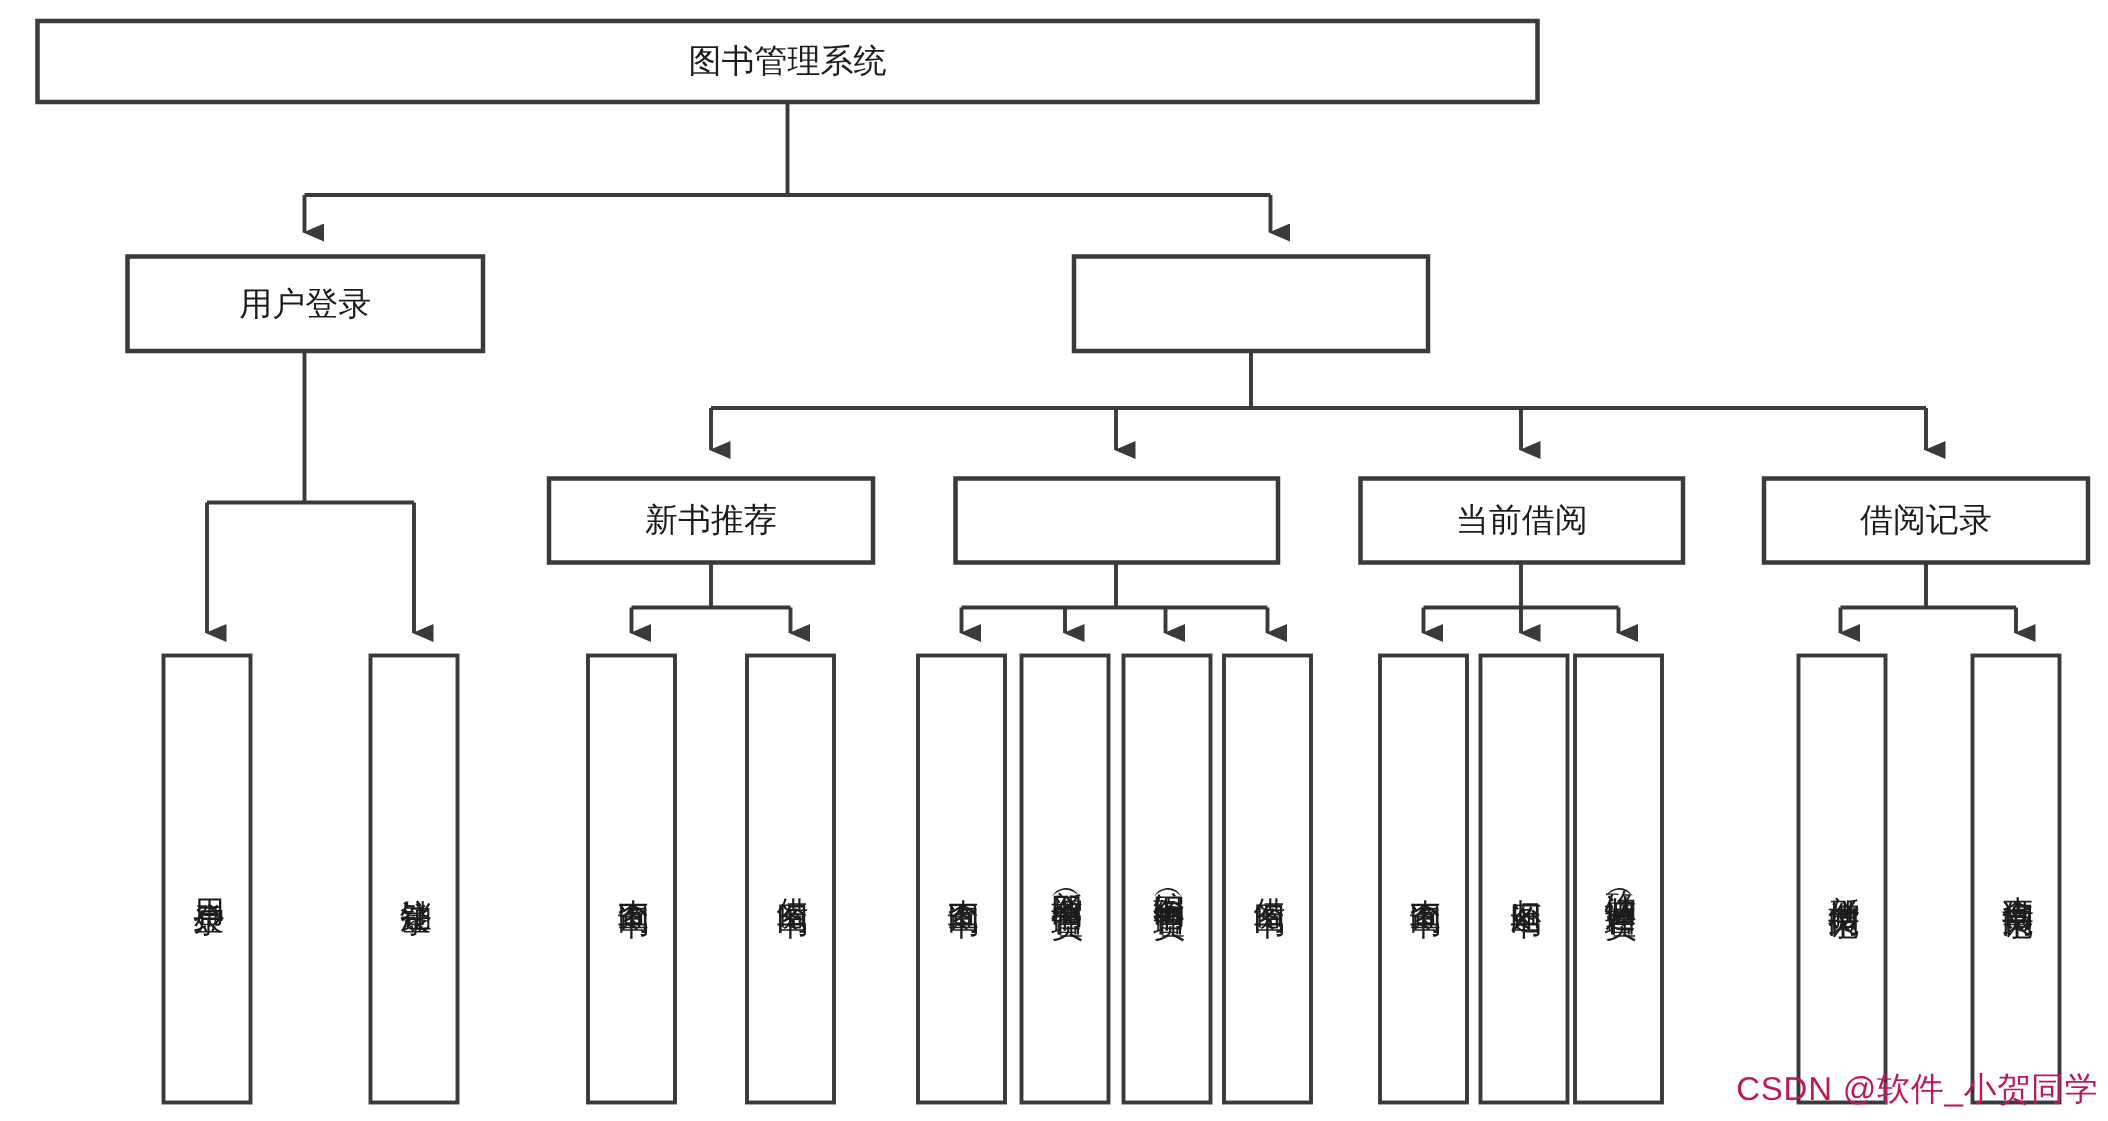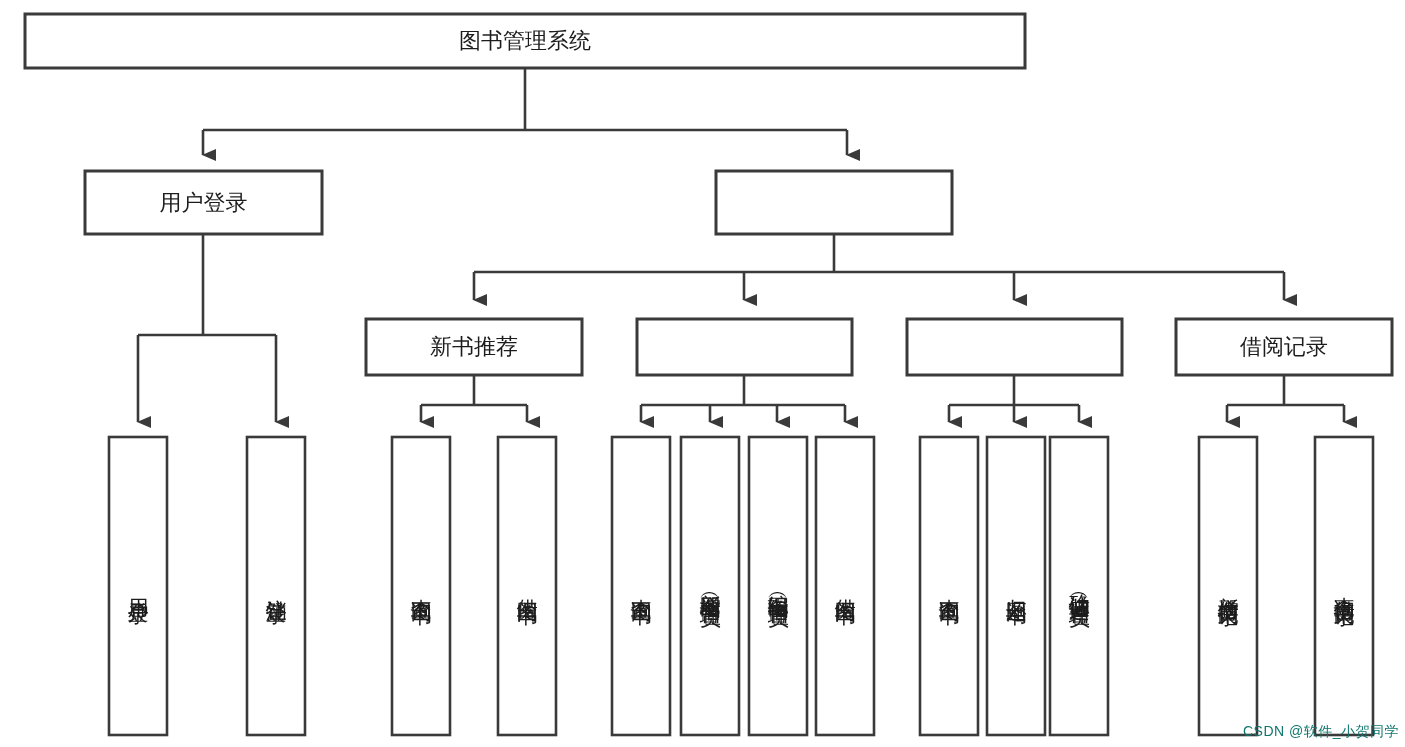--- a/index.html
+++ b/index.html
@@ -68,22 +68,22 @@
     font-size: 22px;
     color: #1c1c1c;
     white-space: nowrap;
     pointer-events: none;
     font-family: "Liberation Sans", "DejaVu Sans", sans-serif;
   }
   .watermark {
     position: absolute;
     right: 10px;
     bottom: 6px;
-    font-size: 14px;
-    color: #0f766e;
+    font-size: 22px;
+    color: #be185d;
     font-family: "Liberation Sans", "DejaVu Sans", sans-serif;
     white-space: nowrap;
     letter-spacing: 0.5px;
   }
 </style>
 </head>
 <body>
 
 <div id="diagram-root">
 
@@ -175,20 +175,21 @@
 
     <rect class="node-box-thin" x="1195" y="437" width="58" height="298"></rect>
     <rect class="node-box-thin" x="1311" y="437" width="58" height="298"></rect>
   </svg>
 
   <div class="htext-wrap" style="left:21px; top:14px; width:1000px; height:54px;">图书管理系统</div>
 
   <div class="htext-wrap" style="left:81px; top:171px; width:237px; height:63px;">用户登录</div>
 
   <div class="htext-wrap" style="left:362px; top:319px; width:216px; height:56px;">新书推荐</div>
+  <div class="htext-wrap" style="left:903px; top:319px; width:215px; height:56px;">当前借阅</div>
   <div class="htext-wrap" style="left:1172px; top:319px; width:216px; height:56px;">借阅记录</div>
 
   <div class="vtext-wrap" style="left:105px; top:437px; width:58px; height:298px;">用户登录</div>
   <div class="vtext-wrap" style="left:243px; top:437px; width:58px; height:298px;">注销登录</div>
 
   <div class="vtext-wrap" style="left:388px; top:437px; width:58px; height:298px;">查询图书</div>
   <div class="vtext-wrap" style="left:494px; top:437px; width:58px; height:298px;">借阅图书</div>
 
   <div class="vtext-wrap" style="left:608px; top:437px; width:58px; height:298px;">查询图书</div>
   <div class="vtext-wrap" style="left:677px; top:437px; width:58px; height:298px;">新增图书（管理员）</div>

